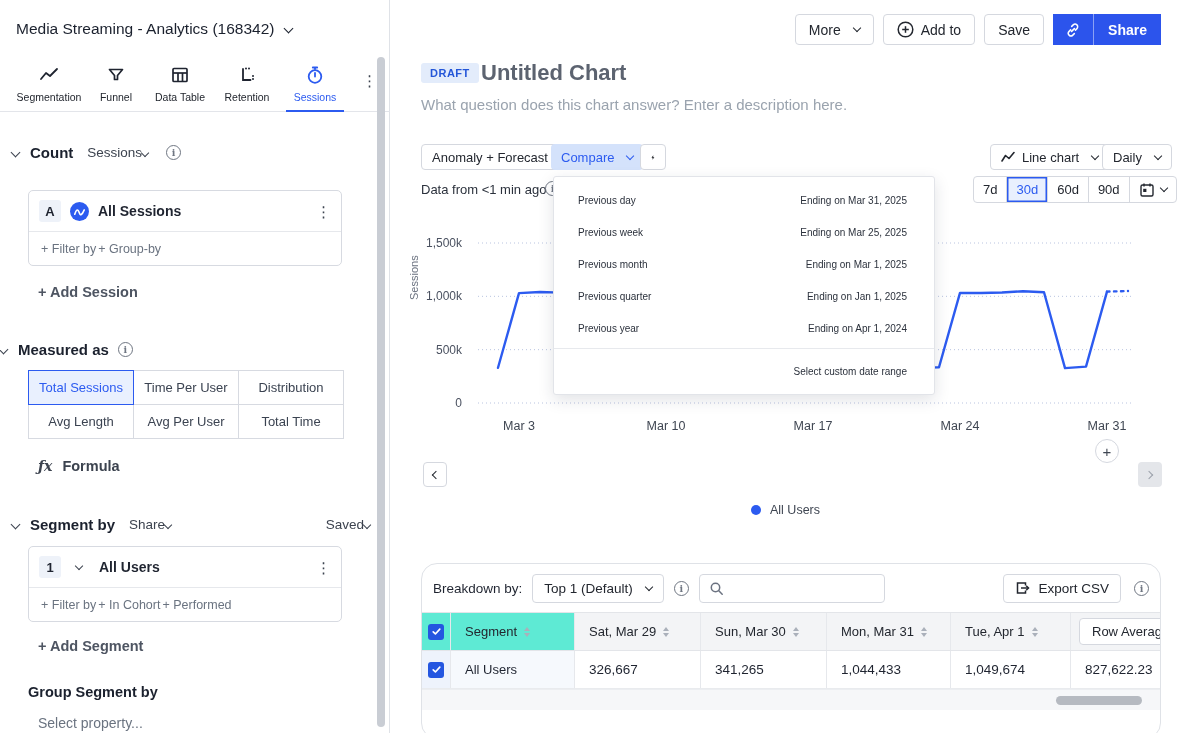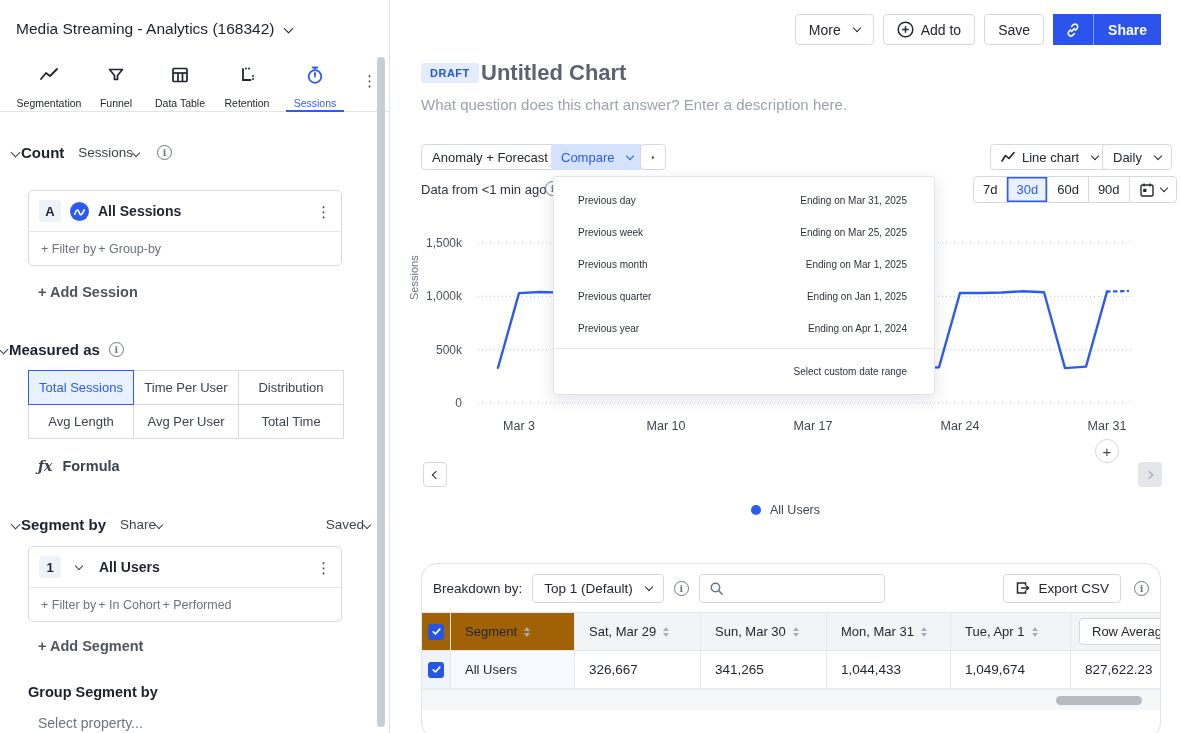--- a/index.html
+++ b/index.html
@@ -22,27 +22,27 @@
   .sort .dn{border-top:4px solid #aab0ba}
   .checkbox{width:16px;height:16px;border-radius:3px;background:#2456e0;display:inline-flex;
     align-items:center;justify-content:center;flex:none}
 
   
   .sidebar{position:absolute;left:0;top:0;width:390px;height:733px;background:#fff;
     border-right:1px solid #dfe2e7;z-index:3}
   .proj{position:absolute;left:16px;top:20px;font-size:15.5px;color:#1b212e}
   .tabs{position:absolute;left:0;top:55px;width:390px;height:57px;border-bottom:1px solid #e3e5ea;
     display:flex;align-items:flex-start;padding:10px 0 0 10px}
-  .tab{display:flex;flex-direction:column;align-items:center;gap:12px;font-size:10.5px;color:#23272f;position:relative;height:47px}
+  .tab{display:flex;flex-direction:column;align-items:center;gap:6px;font-size:10.5px;color:#23272f;position:relative;height:47px}
   .tab.active{color:#2c5bf0}
   .tab.active .underline{position:absolute;bottom:0;left:0;right:0;height:2px;background:#2c5bf0}
   .tab svg{display:block}
   .sechead{position:absolute;left:0;width:374px;display:flex;align-items:center}
   .sechead .chev{color:#3c434f;margin:0 0 0 0}
-  .sec-title{font-size:15px;font-weight:700;color:#1b212e;margin-left:2px}
+  .sec-title{font-size:15px;font-weight:700;color:#1b212e;margin-left:11px}
   .sec-sel{font-size:13.5px;color:#3c434f;margin-left:14px}
   .card{position:absolute;left:28px;width:314px;background:#fff;border:1px solid #d7dae1;border-radius:5px}
   .card .row1{display:flex;align-items:center;height:40px;padding:0 10px;gap:9px}
   .card .row2{display:flex;align-items:center;height:34px;border-top:1px solid #e6e8ec;padding:0 12px;
     gap:2px;font-size:12.5px;color:#6a7380}
   .badge{background:#eef2f9;border-radius:3px;min-width:22px;height:22px;display:inline-flex;
     align-items:center;justify-content:center;font-size:13px;font-weight:700;color:#1f2430;flex:none}
   .card-title{font-size:14px;font-weight:700;flex:1}
   .addlink{position:absolute;left:38px;font-size:14.5px;font-weight:700;color:#4e5562}
   .mgrid{position:absolute;left:28px;top:370px;width:315px;display:grid;grid-template-columns:1fr 1fr 1fr;}
@@ -114,21 +114,21 @@
   .bk .btn{height:29px;font-size:13.5px;padding:0 11px}
   .searchbox{display:flex;align-items:center;gap:7px;width:186px;height:29px;border:1px solid #d5d8df;
     border-radius:4px;padding:0 9px;color:#828a96}
   .bk-right{margin-left:auto;display:flex;align-items:center;gap:13px}
   .trow{display:flex;align-items:stretch}
   .thead{height:39px;background:#f3f4f6;border-top:1px solid #e3e5e9;border-bottom:1px solid #e3e5e9}
   .tbody{height:38px;background:#fff;border-bottom:1px solid #e9ebee}
   .tc{display:flex;align-items:center;padding-left:14px;font-size:13px;border-right:1px solid #e6e8ec;flex:none}
   .tc.cb{width:29px;padding-left:0;justify-content:center}
   .thead .tc{color:#23272f}
-  .thead .tc.blue,.thead .tc.cb{background:#a16207}
+  .thead .tc.blue,.thead .tc.cb{background:#5eead4}
   .tbody .tc.cb{background:#eef3fc}
   .tbody .tc.blue{background:#f6f9fd}
   .tc.c-seg{width:124px}.tc.c-d{width:126px}.tc.c-d2{width:124px}.tc.c-d3{width:120px}
   .tc.c-avg{width:91px;border-right:none;padding-left:8px}
   .rowavg{background:#fff;border:1px solid #d5d8df;border-radius:4px;height:27px;display:flex;
     align-items:center;padding:0 12px;font-size:13px;white-space:nowrap;min-width:96px}
   .tfoot{height:21px;background:#f6f7f9;position:relative;border-top:1px solid #eceef1}
   .hthumb{position:absolute;left:634px;top:6px;width:86px;height:9px;background:#b6bac1;border-radius:5px}
   .num{font-size:13.5px;color:#1f2430}
 </style>

